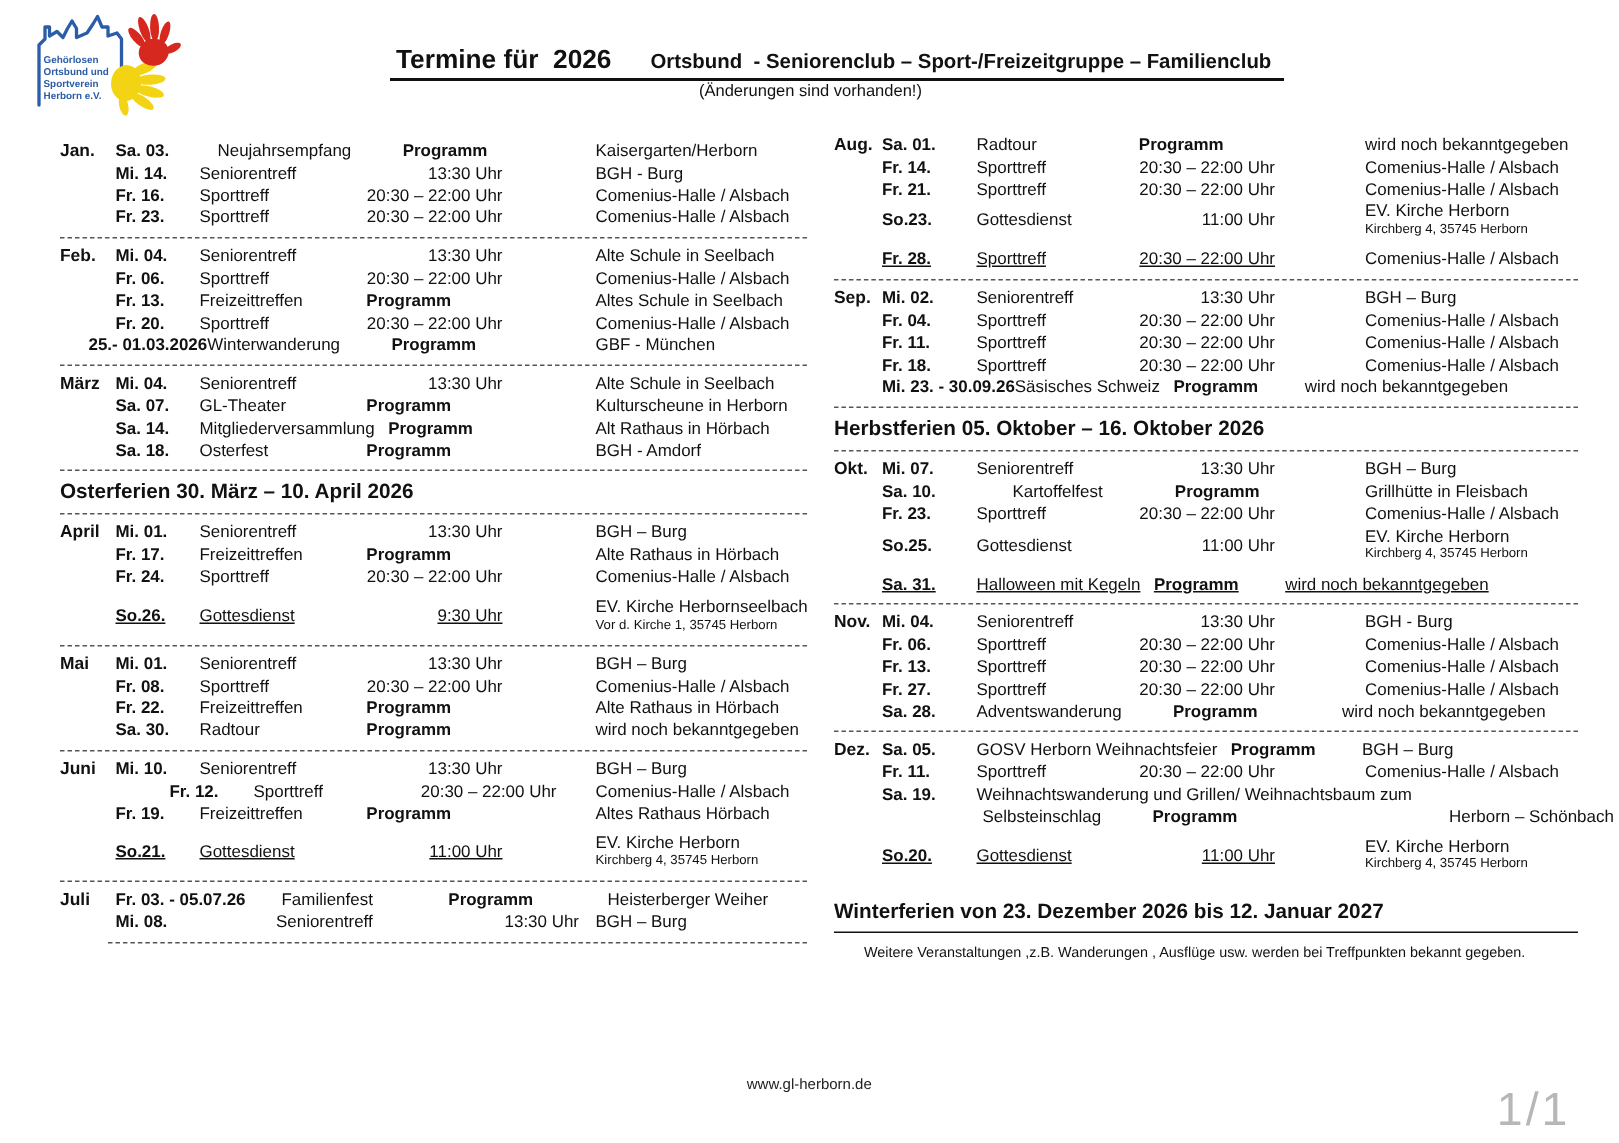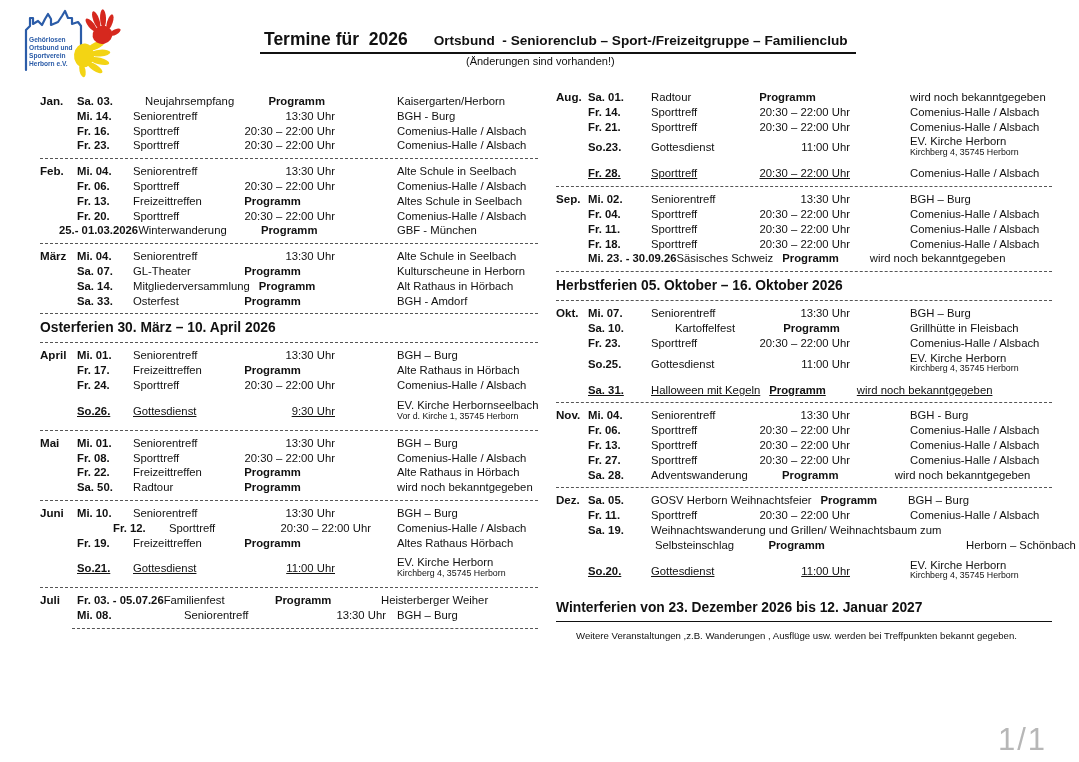--- a/index.html
+++ b/index.html
@@ -194,21 +194,21 @@
           </div>
           <div class="row">
             <span class="day" style="min-width: 56px;">Sa. 14.</span>
             <span class="event" style="min-width: 77px;">Mitgliederversammlung</span>
             <span class="time program auto">Programm</span>
             <div class="loc" style="left: 320px;">
               <div>Alt Rathaus in Hörbach</div>
             </div>
           </div>
           <div class="row">
-            <span class="day" style="min-width: 56px;">Sa. 33.</span>
+            <span class="day" style="min-width: 56px;">Sa. 18.</span>
             <span class="event" style="min-width: 77px;">Osterfest</span>
             <span class="time program" style="min-width: 125px;">Programm</span>
             <div class="loc" style="left: 320px;">
               <div>BGH - Amdorf</div>
             </div>
           </div>
         </div>
       </div>
       <div class="sep"></div>
       <div class="ferien">Osterferien 30. März – 10. April 2026</div>
@@ -273,21 +273,21 @@
           </div>
           <div class="row">
             <span class="day" style="min-width: 56px;">Fr. 22.</span>
             <span class="event" style="min-width: 77px;">Freizeittreffen</span>
             <span class="time program" style="min-width: 125px;">Programm</span>
             <div class="loc" style="left: 320px;">
               <div>Alte Rathaus in Hörbach</div>
             </div>
           </div>
           <div class="row">
-            <span class="day" style="min-width: 56px;">Sa. 50.</span>
+            <span class="day" style="min-width: 56px;">Sa. 30.</span>
             <span class="event" style="min-width: 77px;">Radtour</span>
             <span class="time program" style="min-width: 125px;">Programm</span>
             <div class="loc" style="left: 320px;">
               <div>wird noch bekanntgegeben</div>
             </div>
           </div>
         </div>
       </div>
       <div class="sep"></div>
       <div class="msec">
@@ -327,23 +327,23 @@
             </div>
           </div>
         </div>
       </div>
       <div class="sep"></div>
       <div class="msec">
         <span class="mlabel">Juli</span>
         <div class="rows" style="margin-left: 37px;">
           <div class="row">
             <span class="day" style="min-width: 56px;">Fr. 03. - 05.07.26</span>
-            <span class="event" style="min-width: 77px;">Familienfest</span>
-            <span class="time program" style="min-width: 125px;">Programm</span>
-            <div class="loc" style="left: 304px;">
+            <span class="event" style="min-width: 77px; margin-left: 24px;">Familienfest</span>
+            <span class="time program" style="min-width: 125px;">Programm</span>
+            <div class="loc" style="left: 328px;">
               <div>Heisterberger Weiher</div>
             </div>
           </div>
           <div class="row">
             <span class="day" style="min-width: 107px;">Mi. 08.</span>
             <span class="event" style="min-width: 77px;">Seniorentreff</span>
             <span class="time" style="min-width: 125px;">13:30 Uhr</span>
             <div class="loc" style="left: 320px;">
               <div>BGH – Burg</div>
             </div>
@@ -580,15 +580,16 @@
               <div>EV. Kirche Herborn</div>
               <div class="sub">Kirchberg 4, 35745 Herborn</div>
             </div>
           </div>
         </div>
       </div>
       <div class="ferien rule" style="margin-top: 14px;">Winterferien von 23. Dezember 2026 bis 12. Januar 2027</div>
       <div class="colnote">Weitere Veranstaltungen ,z.B. Wanderungen , Ausflüge usw. werden bei Treffpunkten bekannt gegeben.</div>
     </div>
 
+  <div class="site">www.gl-herborn.de</div>
   <div class="pagenum">1/1</div>
 
 </div>
 
 </body></html>

